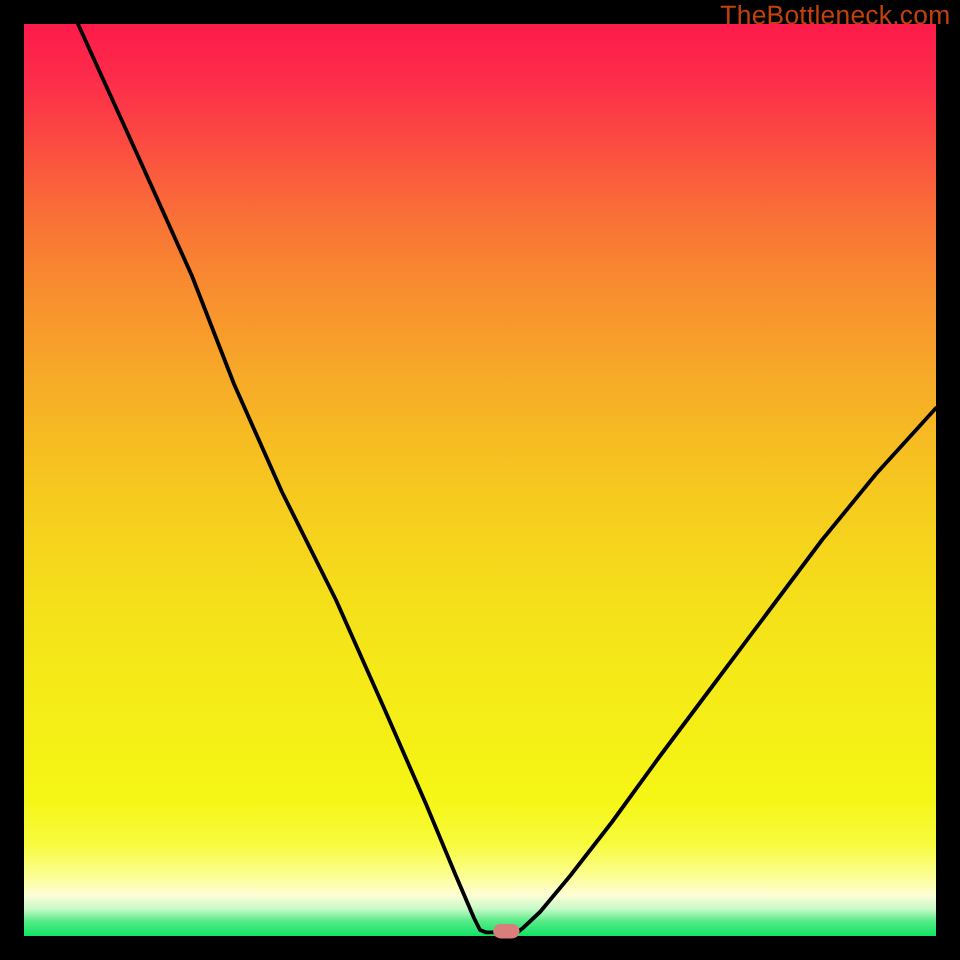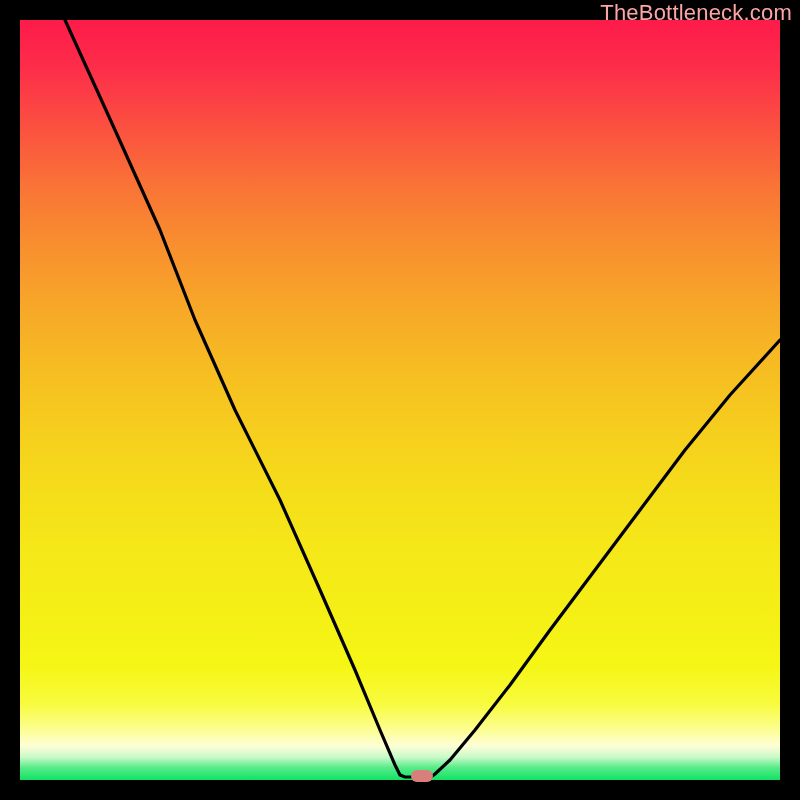--- a/index.html
+++ b/index.html
@@ -65,21 +65,21 @@
     height: 12px;
     background: #d87f7c;
     border-radius: 6px;
   }
   .watermark {
     position: absolute;
     top: 0px;
     right: 8px;
     font-family: Arial, Helvetica, sans-serif;
     font-size: 22px;
-    color: #fca5a5;
+    color: #c2410c;
     letter-spacing: 0.2px;
     user-select: none;
   }
 </style>
 </head>
 <body>
 
 <div class="stage">
 
   <div class="plot">

